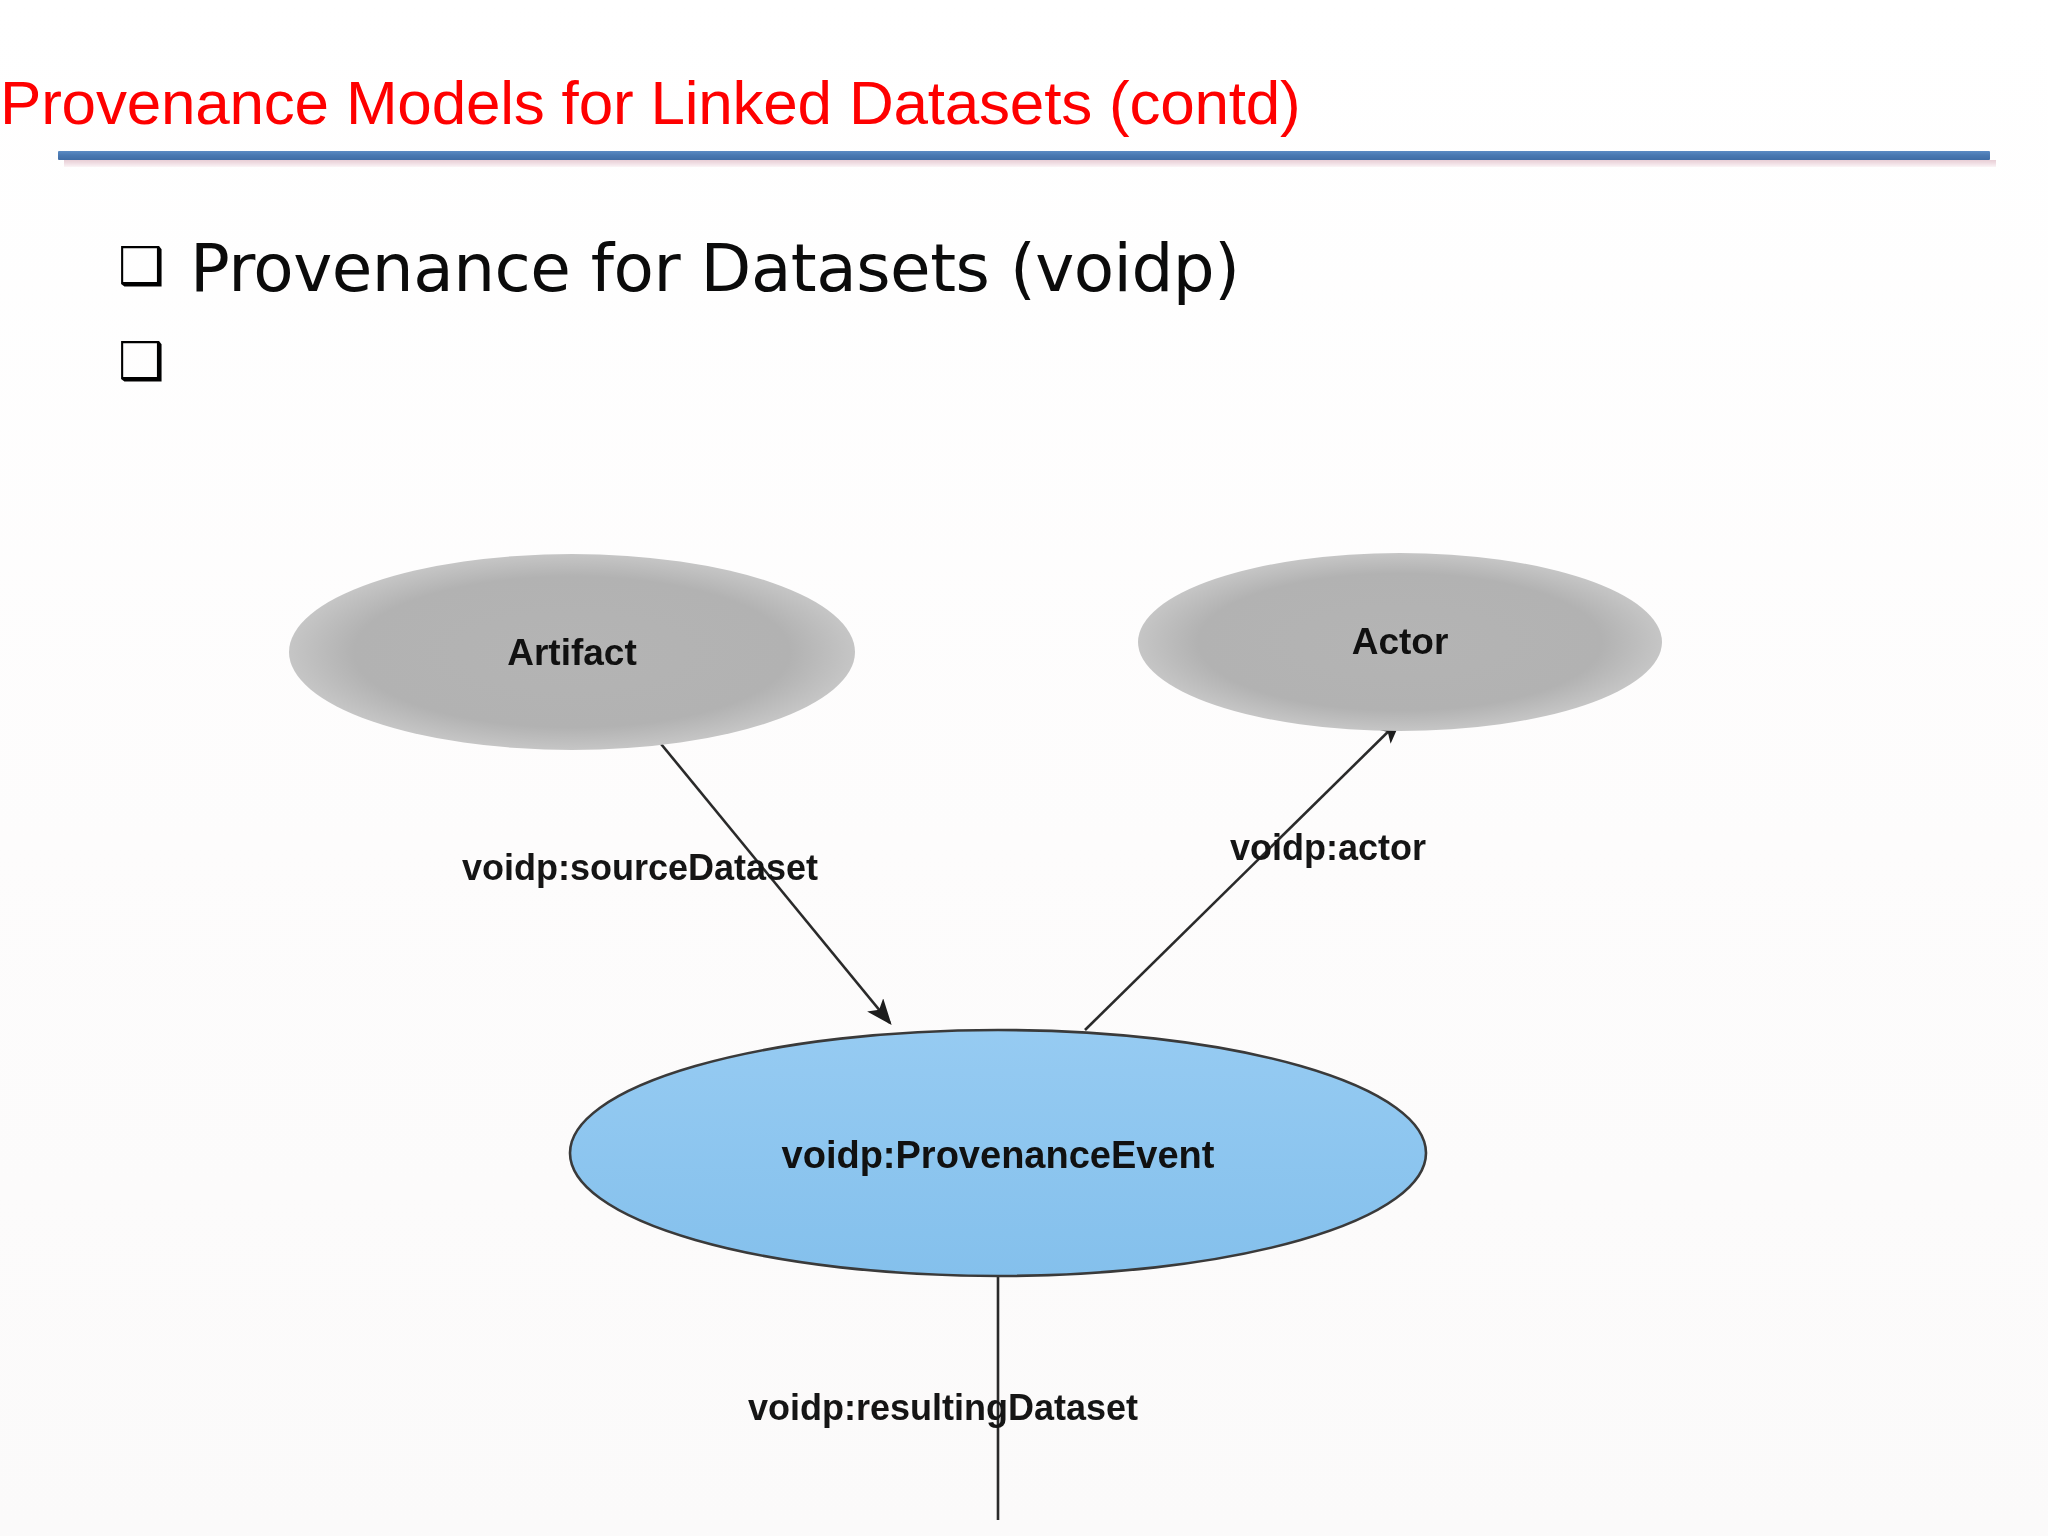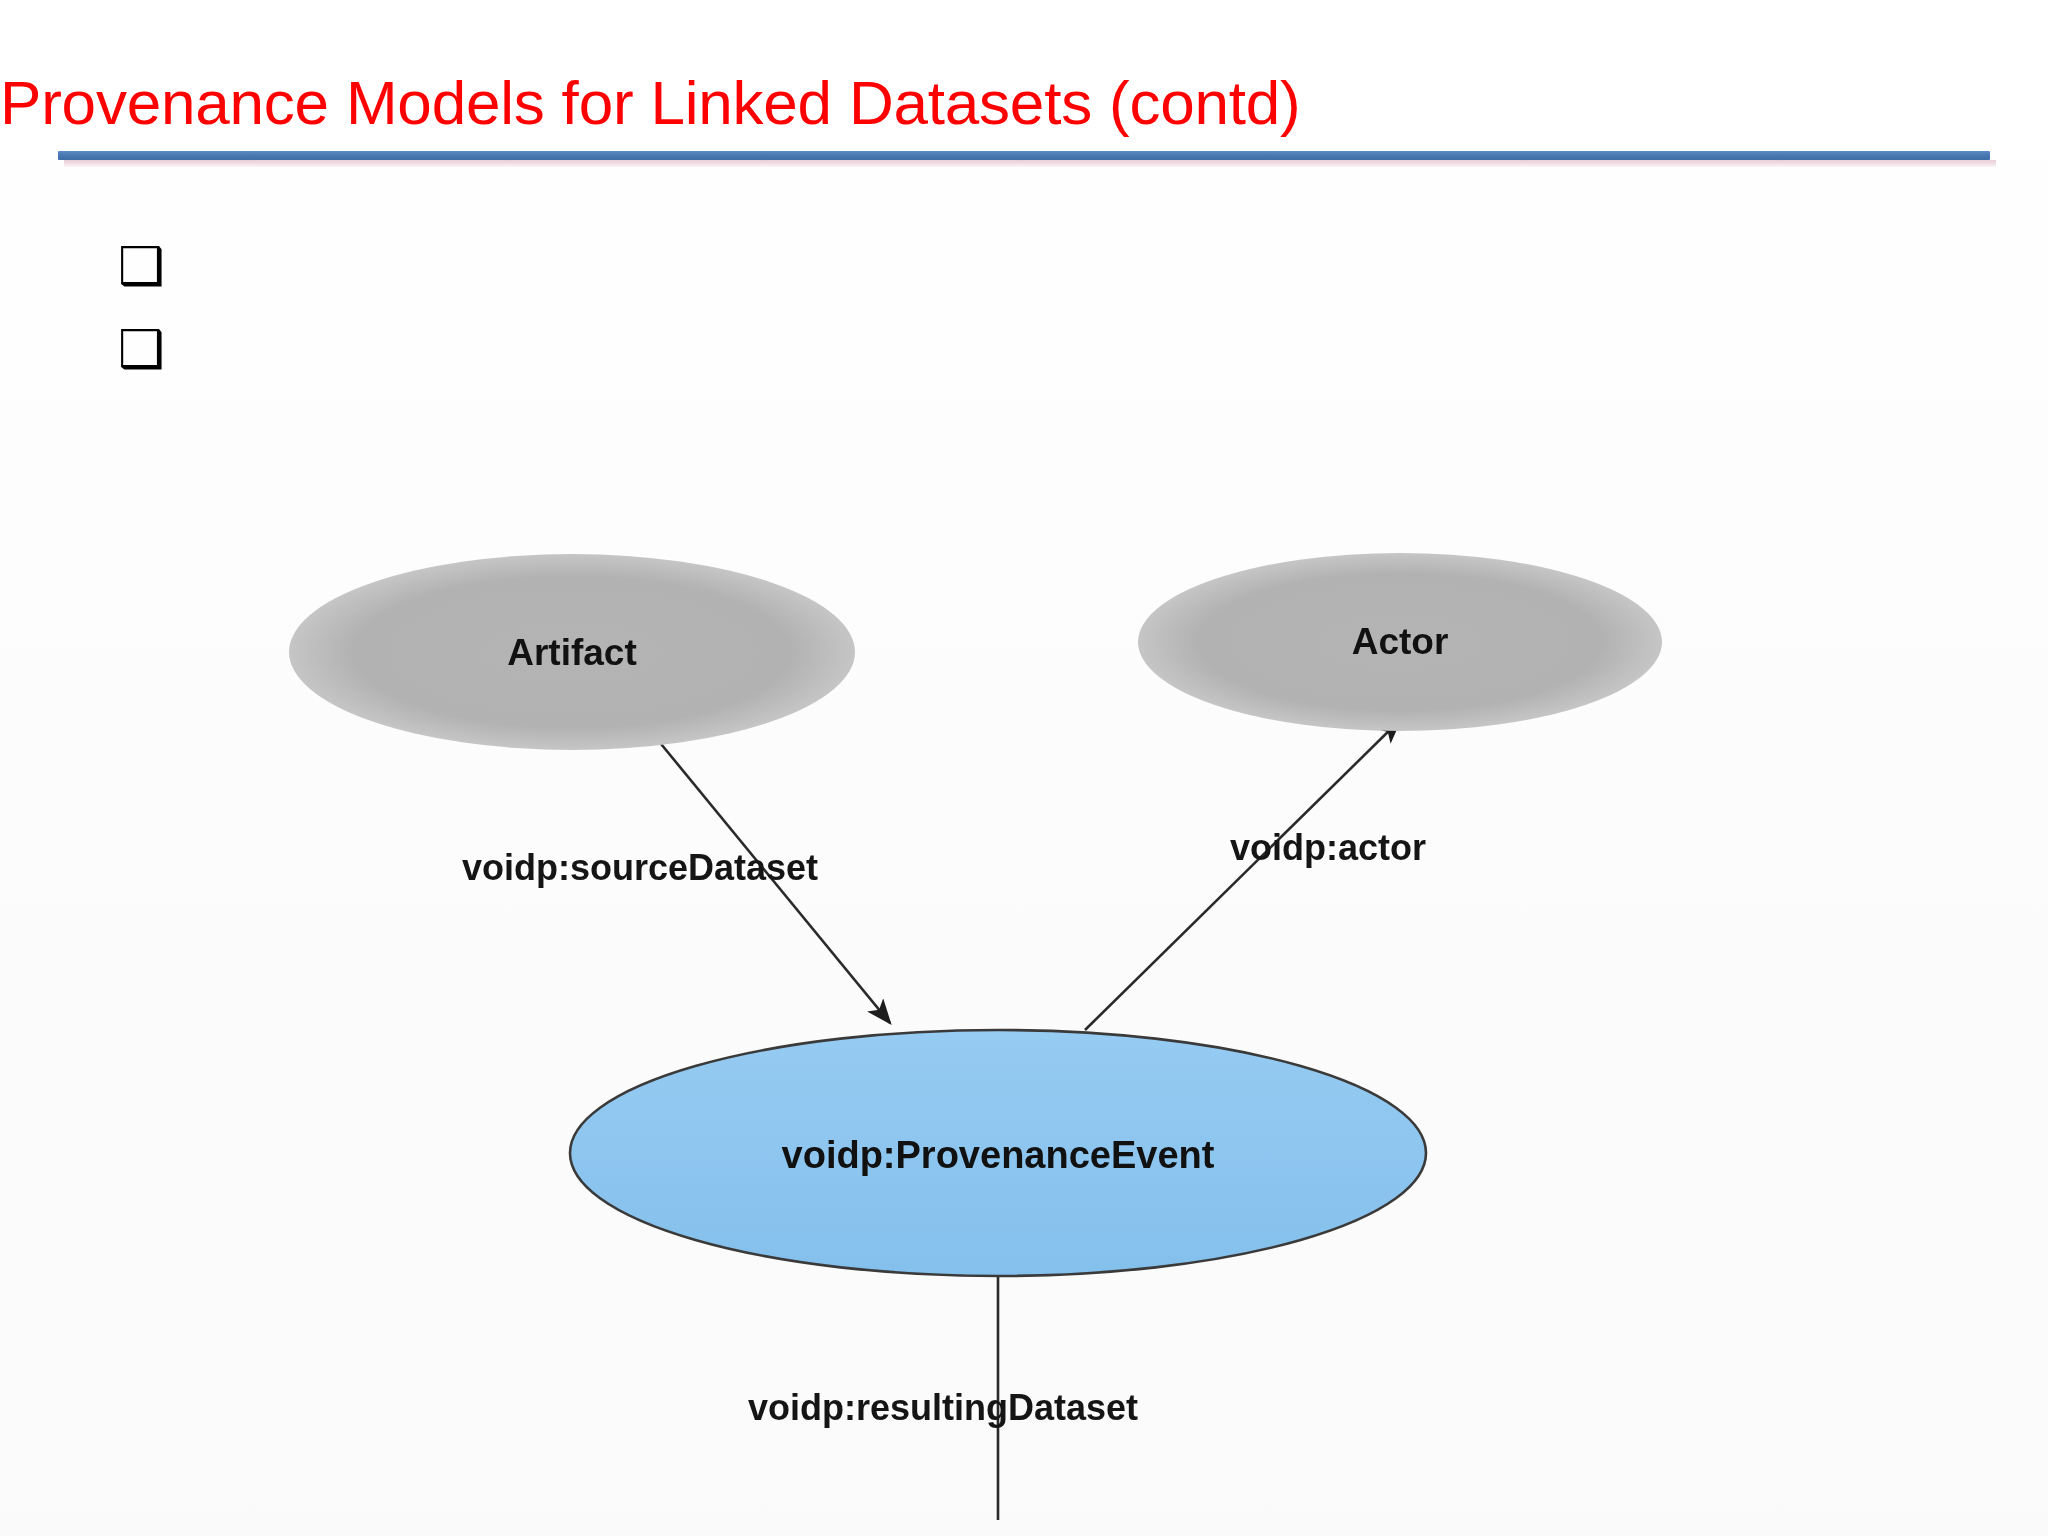--- a/index.html
+++ b/index.html
@@ -148,20 +148,21 @@
 
   <div class="rule-wrap">
     <div class="rule-shadow"></div>
     <div class="rule-blue"></div>
   </div>
 
   <div class="bullets">
 
     <div class="bullet-row">
       <span class="bullet-marker">❑</span>
+      <span class="bullet-text">Provenance for Datasets (voidp)</span>
     </div>
 
     <div class="bullet-row">
       <span class="bullet-marker">❑</span>
     </div>
 
   </div>
 
   <div class="diagram">
     <svg viewBox="0 0 1640 1000" xmlns="http://www.w3.org/2000/svg">

